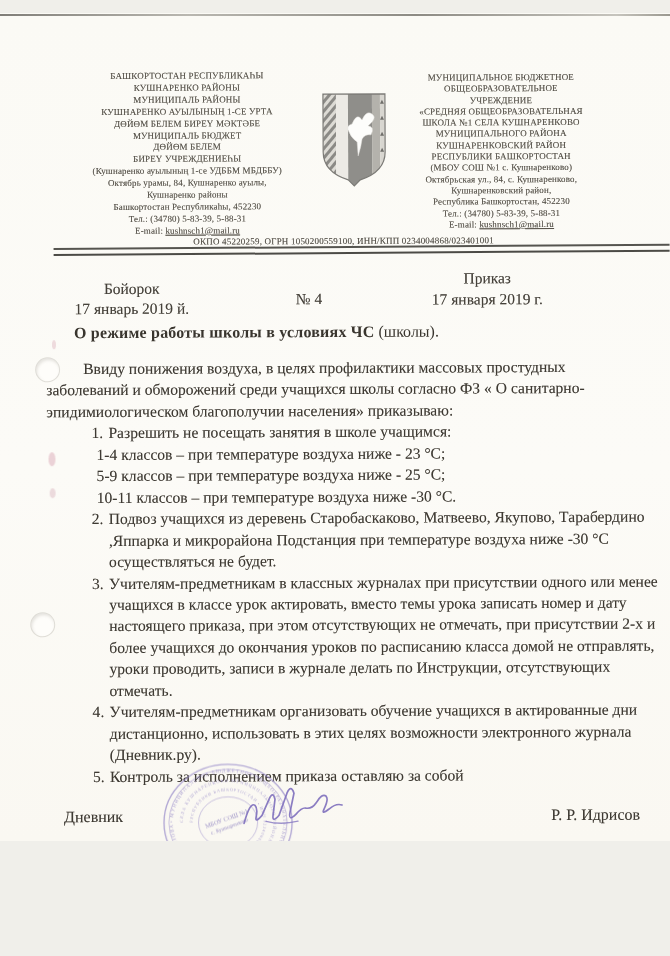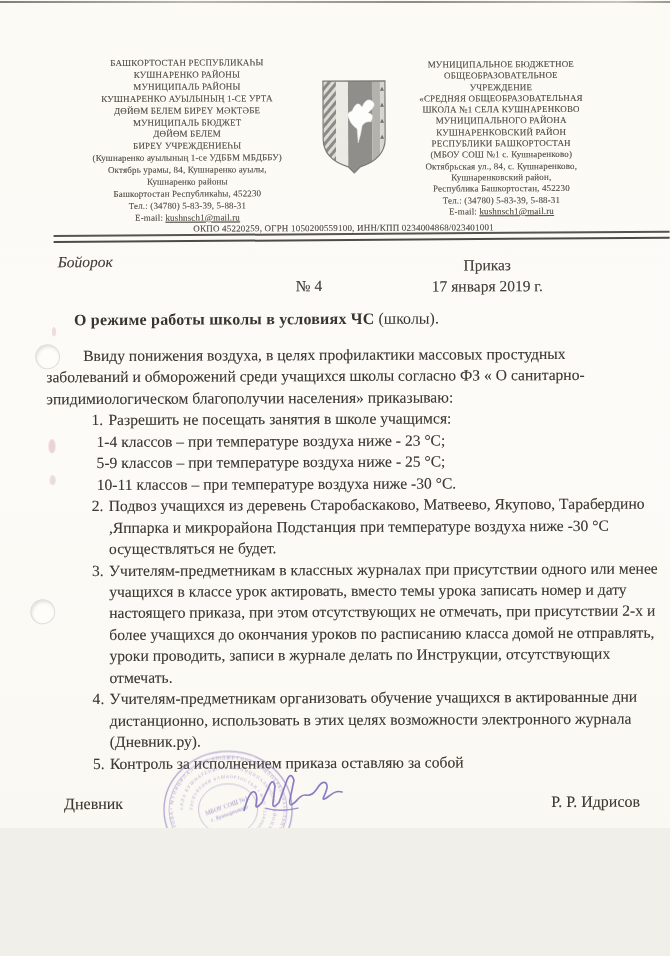--- a/index.html
+++ b/index.html
@@ -1,16 +1,16 @@
 <!DOCTYPE html>
 <html><head>
 <meta charset="utf-8">
 <style>
   html,body{margin:0;padding:0;background:#f0efea;}
-  .page{position:relative;width:670px;height:828px;margin:0 auto;overflow:hidden;
+  .page{position:relative;width:670px;height:828px;margin:13px auto;overflow:hidden;
         background:linear-gradient(180deg,#fbfaf5 0%,#fcfbf7 55%,#faf8f2 100%);
         font-family:"Liberation Serif","DejaVu Serif",serif;}
   .scan-edge-top{position:absolute;top:1px;left:0;width:100%;height:2px;
         background:linear-gradient(90deg,#807e78,#b9b7b0 28%,#8d8b84 62%,#c6c4bd 92%,#9a988f);}
   .tilt{position:absolute;inset:0;transform:rotate(-0.25deg);transform-origin:50% 40%;}
 
   
   .lh{position:absolute;font-size:9px;line-height:11.9px;text-align:center;color:#57534b;
       letter-spacing:.15px;text-shadow:0 0 .6px rgba(90,85,75,.5);}
   .lh-left{left:62px;top:57px;width:252px;}
@@ -18,21 +18,21 @@
   .lh .email u{text-decoration:underline;}
   .emblem{position:absolute;left:317px;top:77px;width:76px;height:98px;}
 
   .registry{position:absolute;top:223px;left:0;width:100%;box-sizing:border-box;padding-left:18px;
       text-align:center;font-size:9px;color:#55514a;letter-spacing:.2px;text-shadow:0 0 .5px rgba(90,85,75,.5);}
   .rule{position:absolute;top:233px;left:54px;width:616px;height:8px;box-sizing:border-box;
       border-top:2.4px solid #55544f;border-bottom:2.6px solid #4c4b46;transform:rotate(-0.15deg);}
 
   
   .oh{position:absolute;font-size:15.5px;color:#45413a;text-shadow:0 0 .5px rgba(70,65,58,.4);}
-  .oh-left{top:251px;left:58px;width:148px;text-align:left;line-height:20px;font-style:italic;}
+  .oh-left{top:265px;left:58px;width:148px;text-align:center;line-height:20px;}
   .oh-num{top:277px;left:296px;}
   .oh-right{top:255px;left:400px;width:175px;text-align:center;line-height:21px;}
 
   .title{position:absolute;top:310px;left:74px;font-size:16px;color:#39352e;}
   .title b{letter-spacing:.2px;}
 
   
   .bodytext{position:absolute;top:344px;left:46px;width:614px;font-size:15.6px;line-height:21.45px;
       color:#3e3a33;text-shadow:0 0 .5px rgba(62,58,51,.38);}
   .intro{margin:0;width:572px;text-indent:37px;}
@@ -130,20 +130,21 @@
       <div>Республика Башкортостан, 452230</div>
       <div>Тел.: (34780) 5-83-39, 5-88-31</div>
       <div class="email"><span>E-mail: </span><u>kushnsch1@mail.ru</u></div>
     </div>
 
     <div class="registry">ОКПО 45220259,   ОГРН 1050200559100, ИНН/КПП 0234004868/023401001</div>
     <div class="rule"></div>
 
     <div class="oh oh-left">
       <div>Бойорок</div>
+      <div>17 январь  2019 й.</div>
     </div>
     <div class="oh oh-num">№ 4</div>
     <div class="oh oh-right">
       <div>Приказ</div>
       <div>17  января 2019 г.</div>
     </div>
 
     <div class="title"><b>О режиме работы школы в условиях ЧС</b><span> (школы).</span></div>
 
     <div class="bodytext">

